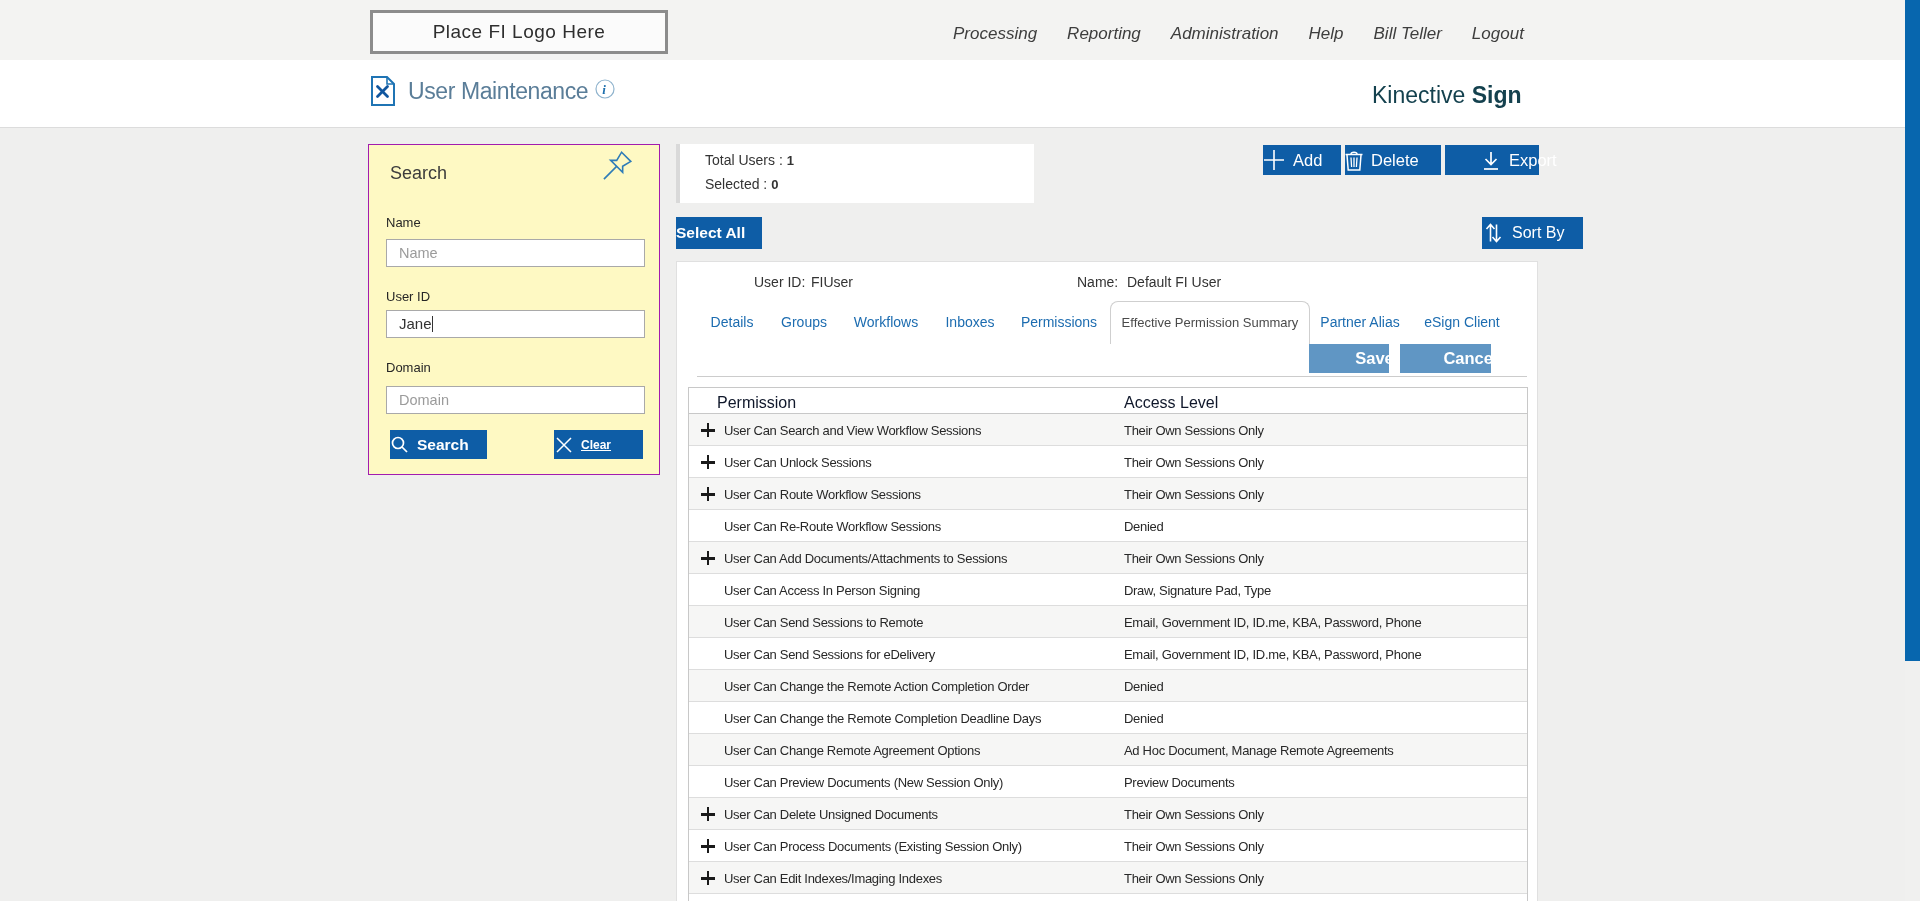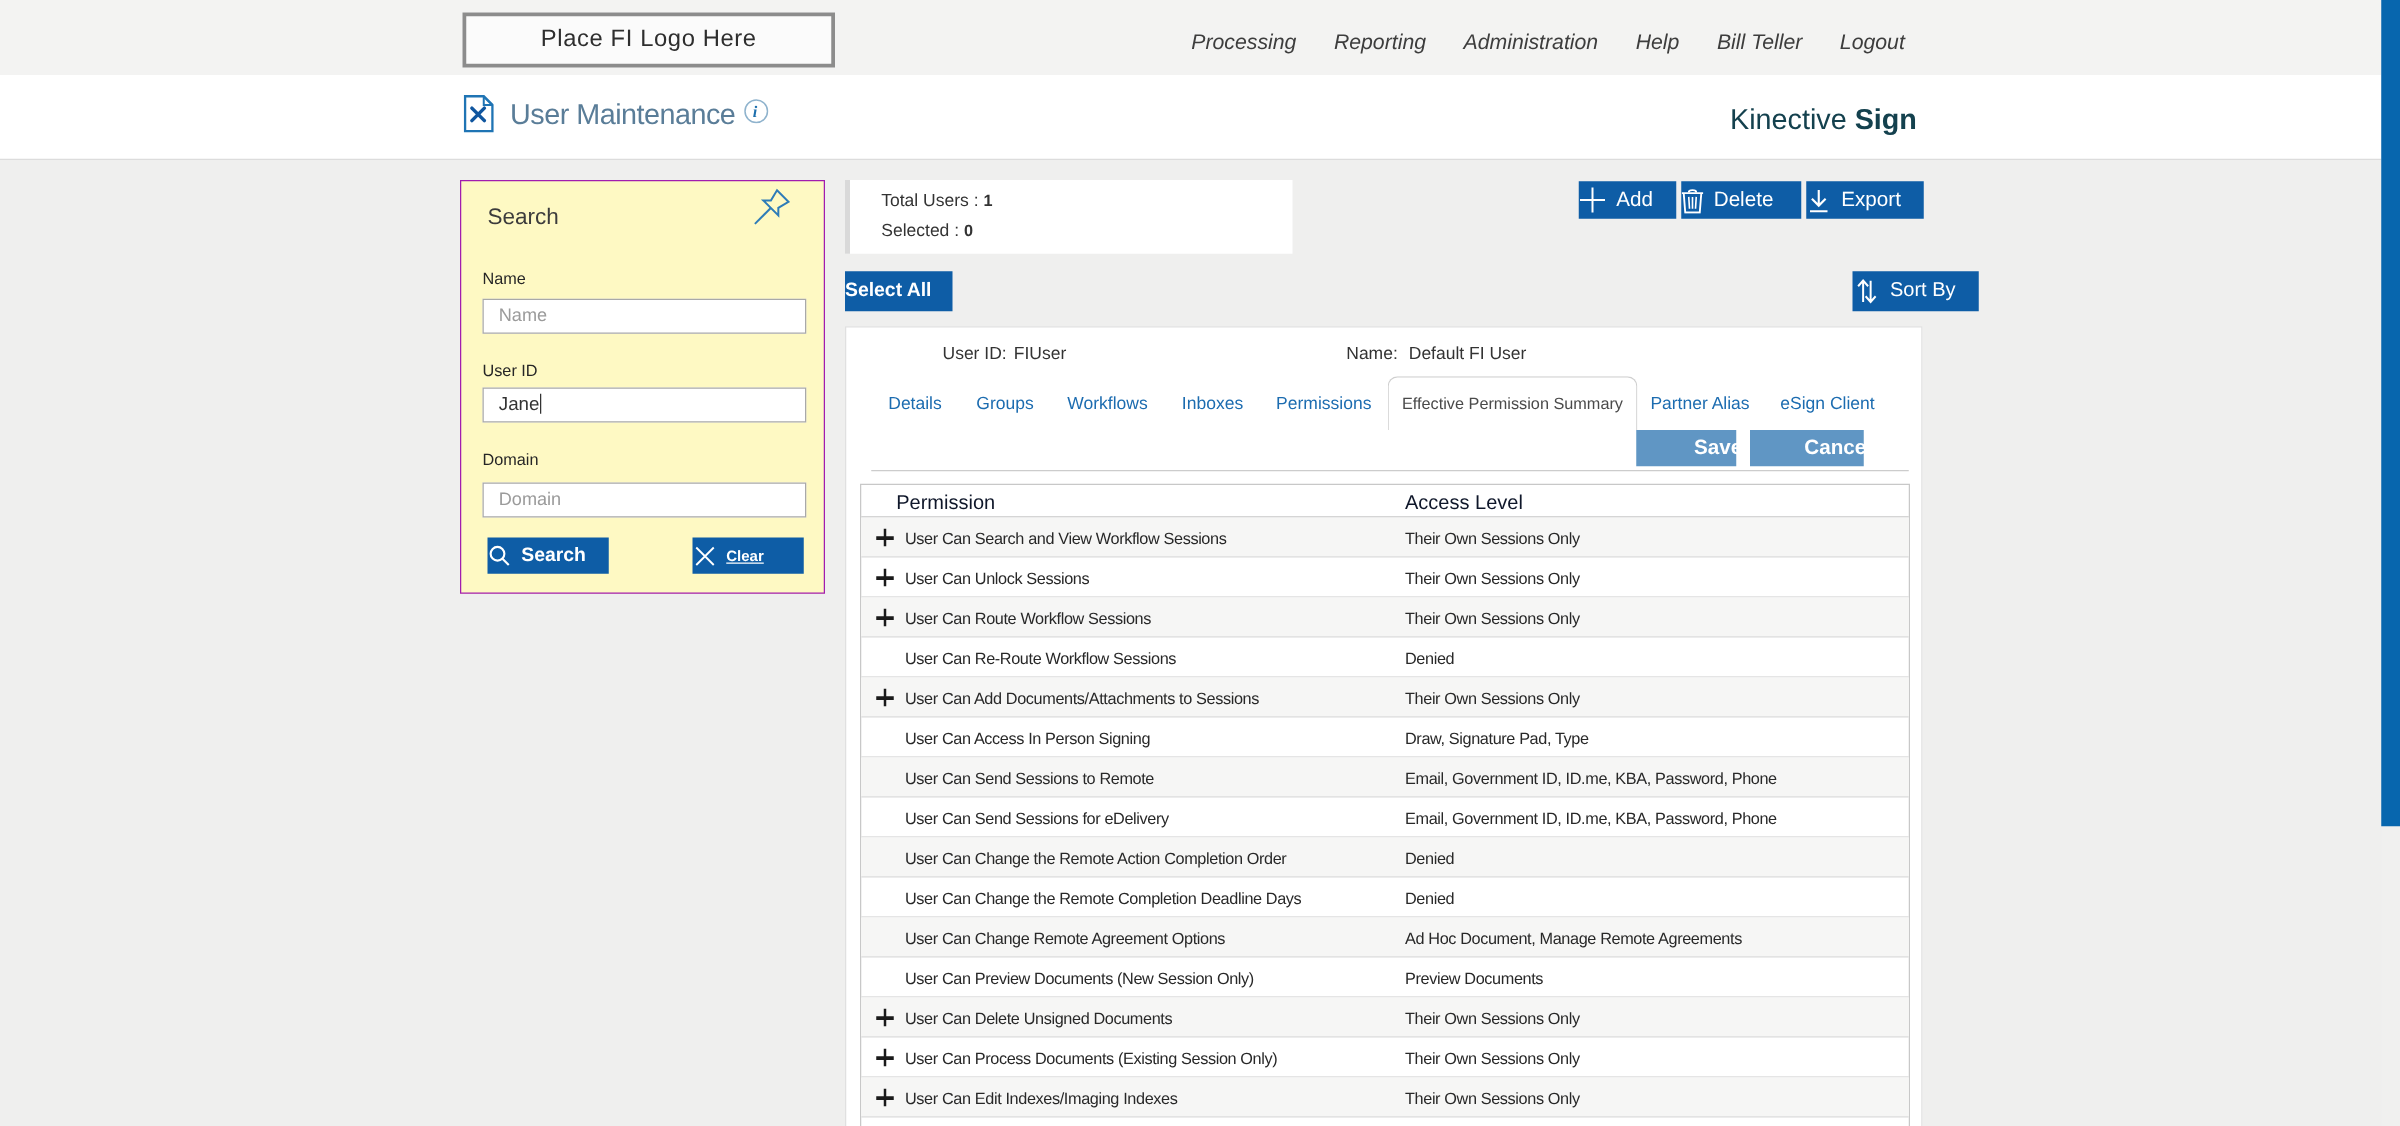--- a/index.html
+++ b/index.html
@@ -11,38 +11,38 @@
   #logobox { position:absolute; left:370px; top:10px; width:298px; height:44px; border:3px solid #8c8c8c; background:#fbfbfb; text-align:center; line-height:38px; font-size:19px; color:#2e2e2e; letter-spacing:0.5px; }
   #nav { position:absolute; left:953px; top:4px; height:60px; line-height:60px; font-size:17px; color:#3d3d3d; white-space:nowrap;font-style:italic; }
   #nav span { margin-right:30px; }
   #nav span:last-child { margin-right:0; }
 
   
   #headband { position:absolute; left:0; top:60px; width:1920px; height:68px; background:#ffffff; border-bottom:1px solid #dcdcdc; }
   #docicon { position:absolute; left:371px; top:16px; }
   #pagetitle { position:absolute; left:408px; top:18px; font-size:23px; letter-spacing:-0.4px; color:#5a7d98; }
   #infoicon { position:absolute; left:595px; top:19px; }
-  #brand { position:absolute; left:1372px; top:22px; font-size:23px; color:#14414e;margin-left:12px; }
+  #brand { position:absolute; left:1372px; top:22px; font-size:23px; color:#14414e; }
   #brand b { font-weight:bold; }
 
   
   #searchpanel { position:absolute; left:368px; top:144px; width:292px; height:331px; background:#fef9c3; border:1px solid #a21caf; }
   #searchpanel h2 { position:absolute; left:21px; top:18px; font-size:18px; font-weight:normal; color:#3c3c3c; }
   #pinicon { position:absolute; left:228px; top:3px; }
   .flabel { position:absolute; left:17px; font-size:13px; color:#262626; }
   .finput { position:absolute; left:17px; width:259px; height:28px; border:1px solid #a9a9a9; background:#fff; font-size:15px; line-height:26px; padding-left:12px; color:#333; }
   .finput .ph { color:#9b9b9b; font-size:14.5px; }
   .cursor { display:inline-block; width:1px; height:16px; background:#333; vertical-align:-3px; }
   .bluebtn { position:absolute; background:#0e5da6; color:#fff; display:flex; align-items:center; justify-content:flex-start; font-weight:bold; }
   .bluebtn svg { flex:0 0 auto; }
 
   
   #btn-add    { left:1263px; top:145px; width:78px;  height:30px; font-size:16.5px; font-weight:normal; }
   #btn-del    { left:1345px; top:145px; width:96px;  height:30px; font-size:16.5px; font-weight:normal; }
-  #btn-exp    { left:1445px; top:145px; width:94px;  height:30px; font-size:16.5px; font-weight:normal; }
+  #btn-exp    { left:1445px; top:145px; width:94px;  height:30px; font-size:16.5px; font-weight:normal;padding-left:36px; }
   #btn-selall { left:676px;  top:217px; width:86px;  height:32px; font-size:15.5px; }
   #btn-sort   { left:1436px; top:217px; width:101px; height:32px; font-size:16px; font-weight:normal;margin-left:46px; }
 
   
   #totals { position:absolute; left:676px; top:144px; width:358px; height:59px; background:#fff; border-left:4px solid #d9d9d9; }
   #totals .l1 { position:absolute; left:25px; top:8px;  font-size:14px; color:#333; }
   #totals .l2 { position:absolute; left:25px; top:32px; font-size:14px; color:#333; }
   #totals b { font-size:13px; }
 
   

